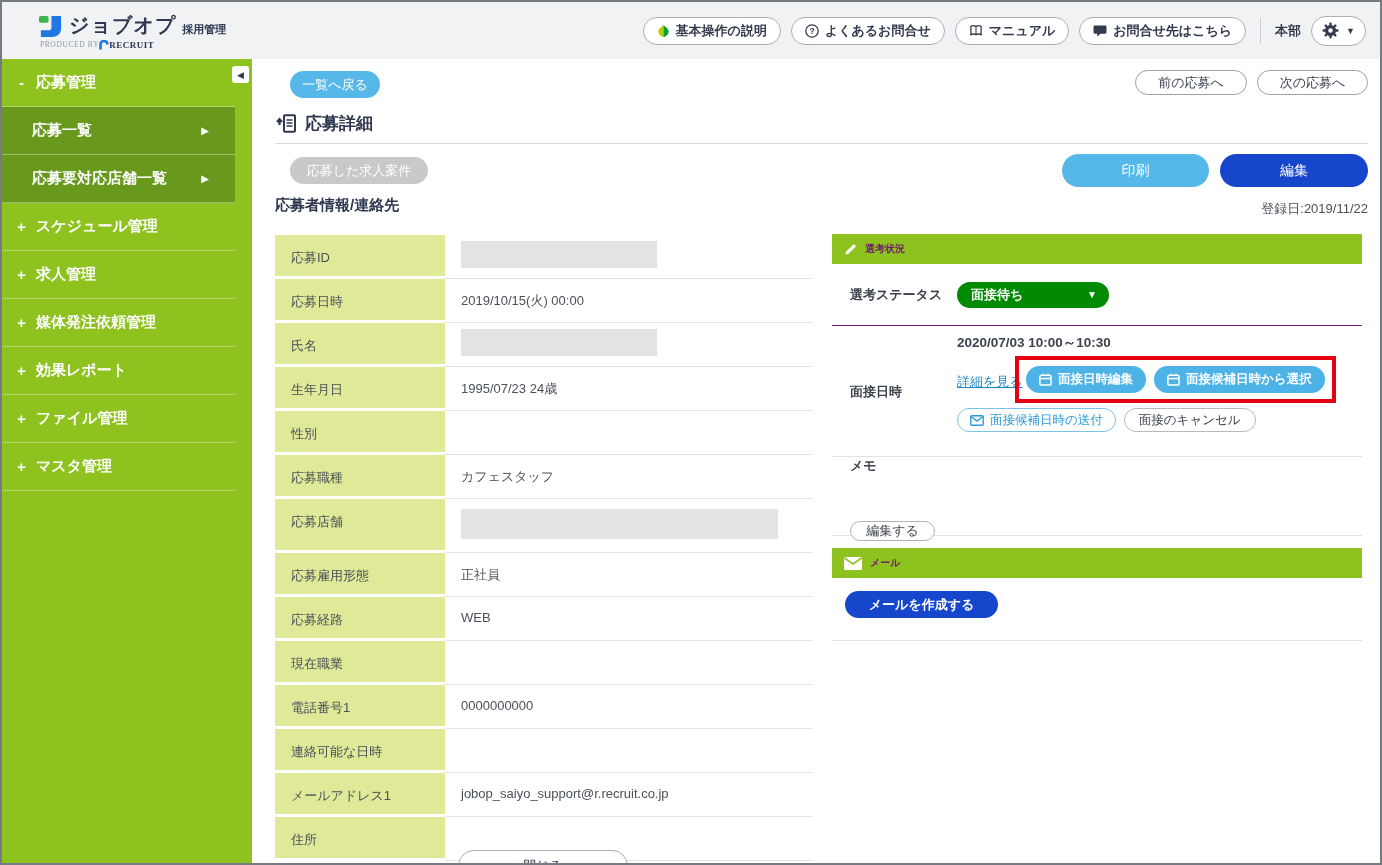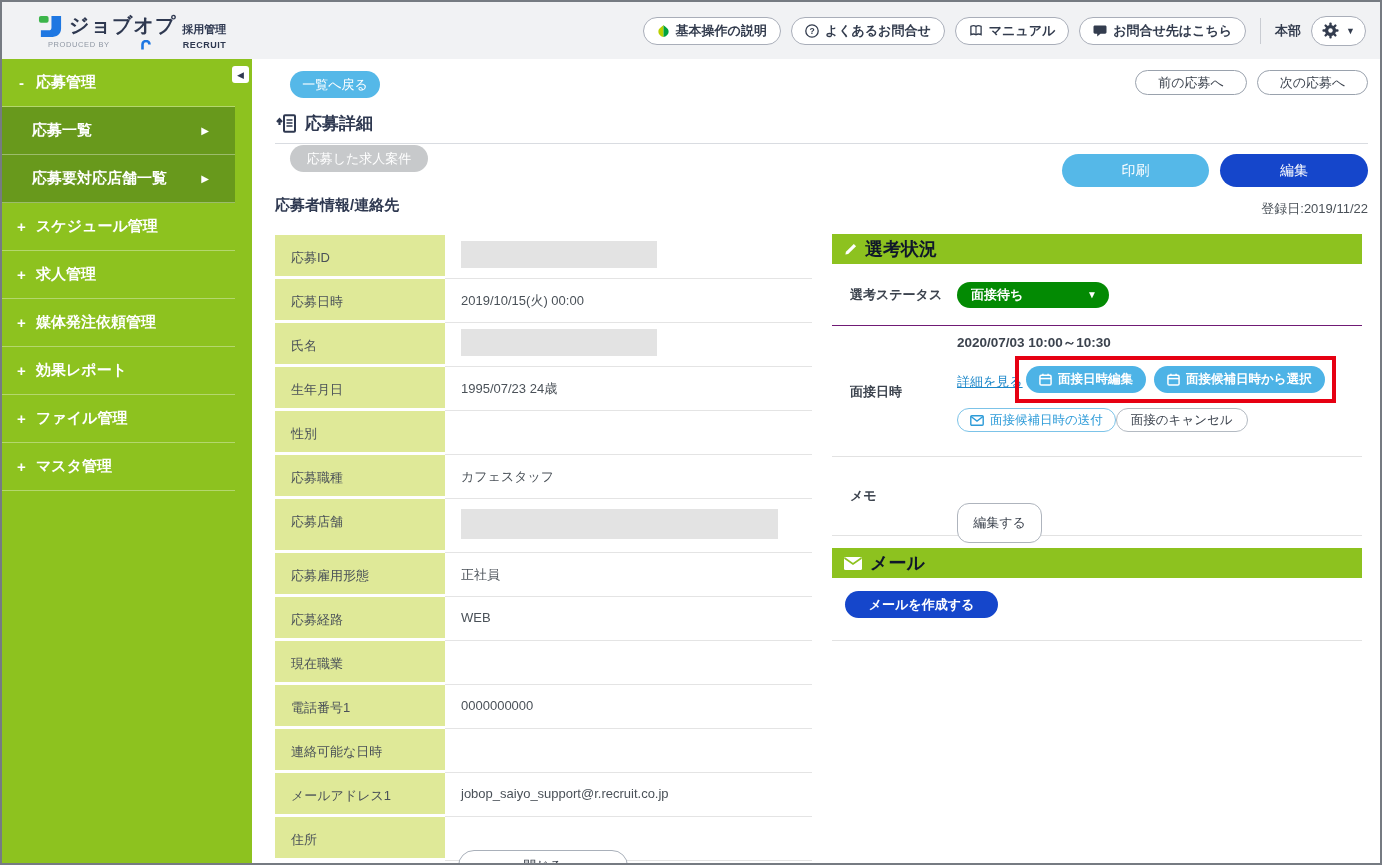--- a/index.html
+++ b/index.html
@@ -3,25 +3,25 @@
 <meta charset="utf-8">
 <style>
   * { box-sizing: border-box; margin: 0; padding: 0; }
   body { background:#e8e8e8; font-family:"Liberation Sans","DejaVu Sans",sans-serif; }
   .page { position:relative; width:1382px; height:865px; background:#fff;
           border:2px solid #767b82; overflow:hidden; margin:0 auto; }
 
   
   .topbar { position:absolute; top:0; left:0; right:0; height:57px; background:#f1f2f4;
             display:flex; align-items:center; padding:0 14px 0 36px; }
-  .logo { display:flex; flex-direction:column; gap:1px; }
+  .logo { display:flex; flex-direction:column; gap:1px;font-family:Liberation Serif, serif; }
   .logo-row1 { display:flex; align-items:flex-end; gap:6px; }
   .brand { font-size:20px; font-weight:700; color:#2e3850; letter-spacing:1px; }
   .brand-suffix { font-size:11px; font-weight:700; color:#2e3850; padding-bottom:2px; }
-  .logo-row2 { display:flex; align-items:center; gap:0; margin-left:10px;justify-content:space-between; }
+  .logo-row2 { display:flex; align-items:center; gap:0; margin-left:2px; }
   .produced { font-size:7.5px; color:#8f97a3; letter-spacing:.6px; }
   .producer { font-size:9px; font-weight:700; color:#2e3850; letter-spacing:.5px; }
   .topbar-actions { margin-left:auto; display:flex; align-items:center; gap:10px;justify-content:flex-end; }
   .tb-btn { height:28px; border:1px solid #a9aeb9; border-radius:15px; background:#fff;
             display:flex; align-items:center; gap:6px; padding:0 13px; font-size:13px;
             color:#333c4e; font-weight:600; cursor:pointer; white-space:nowrap; }
   .tb-sep { width:1px; height:26px; background:#c9ccd2; margin:0 4px; }
   .tb-account { font-size:13px; font-weight:600; color:#333c4e; }
   .tb-gear { height:30px; border:1px solid #a9aeb9; border-radius:16px; background:#fff;
              display:flex; align-items:center; gap:7px; padding:0 10px; cursor:pointer; }
@@ -45,21 +45,21 @@
   .pill { display:flex; align-items:center; justify-content:center; border-radius:14px;
           font-size:13px; cursor:pointer; white-space:nowrap; }
   .btn-back { position:absolute; left:38px; top:12px; width:90px; height:27px; background:#55b8e8; color:#fff; }
   .btn-prev { position:absolute; left:883px; top:11px; width:112px; height:25px;
               border:1px solid #9aa2ad; background:#fff; color:#3c434e; }
   .btn-next { position:absolute; left:1005px; top:11px; width:111px; height:25px;
               border:1px solid #9aa2ad; background:#fff; color:#3c434e; }
   .page-title { position:absolute; left:23px; top:53px; display:flex; align-items:center; gap:8px;
                 font-size:17px; font-weight:700; color:#2e3850; }
   .title-divider { position:absolute; left:23px; right:16px; top:84px; height:1px; background:#d9dce1; }
-  .btn-applied { position:absolute; left:38px; top:86px; width:138px; height:27px; background:#c7c9cb; color:#fff; }
+  .btn-applied { position:absolute; left:38px; top:98px; width:138px; height:27px; background:#c7c9cb; color:#fff; }
   .btn-print { position:absolute; left:810px; top:95px; width:147px; height:33px; border-radius:17px;
                background:#55b8e8; color:#fff; font-size:14px; }
   .btn-edit { position:absolute; left:968px; top:95px; width:148px; height:33px; border-radius:17px;
               background:#1546cb; color:#fff; font-size:14px; }
   .section-title { position:absolute; left:23px; top:137px; font-size:15px; font-weight:700; color:#2e3850; }
   .registered { position:absolute; right:16px; top:141px; font-size:13px; color:#4a5158; }
 
   
   .table { position:absolute; left:23px; top:176px; width:537px; }
   .trow { display:flex; min-height:44px; }
@@ -69,43 +69,43 @@
   .tvalue { flex:1; padding:13px 0 0 16px; font-size:13px; color:#4a5158; border-bottom:1px solid #e4e4e4; }
   .tvalue.has-redact { padding-top:6px; }
   .redact { background:#e3e3e3; height:27px; width:196px; }
   .redact.wide { width:317px; height:30px; margin-top:4px; }
   .btn-close { position:absolute; left:206px; top:791px; width:170px; height:32px; border-radius:16px;
                border:1px solid #a9b0ba; background:#fff; color:#3c434e; position:absolute; }
   .btn-close .up { position:absolute; right:16px; font-size:10px; }
 
   
   .panel { position:absolute; left:580px; top:175px; width:530px; }
-  .p-header { height:30px; background:#8dc21f; color:#0f172a; font-size:18px; font-weight:700;
+  .p-header { height:30px; background:#8dc21f; color:#701a75; font-size:10px; font-weight:700;
               display:flex; align-items:center; gap:8px; padding:0 12px; }
   .status-row { height:62px; display:flex; align-items:center; border-bottom:1px solid #701a75; padding-left:18px; }
   .col-label { width:107px; font-size:13px; font-weight:700; color:#3c434e; flex-shrink:0; }
   .status-dd { width:152px; height:26px; background:#038a03; border-radius:13px; color:#fff; font-size:13px;
                font-weight:700; display:flex; align-items:center; padding:0 12px 0 14px; cursor:pointer; }
   .status-dd .caret { margin-left:auto; font-size:10px; }
   .interview-row { height:131px; display:flex; border-bottom:1px solid #e2e2e2; padding:8px 0 0 18px; }
   .interview-row .col-label { display:flex; align-items:center; height:115px; }
   .iv-content { flex:1; }
   .iv-datetime { font-size:13.5px; font-weight:700; color:#3c434e; line-height:18px; }
   .iv-link { font-size:13px; color:#1b87c9; text-decoration:underline; display:inline-block;
              margin-top:2px; line-height:18px; cursor:pointer; }
   .red-annotation { display:inline-flex; gap:8px; border:4px solid #e60012; padding:6px 7px;
                     margin:4px 0 0 -12px; }
   .btn-cal { height:27px; border-radius:14px; background:#4db3e6; color:#fff; font-size:12.5px;
              font-weight:600; display:flex; align-items:center; gap:6px; padding:0 13px; cursor:pointer; }
-  .iv-row2 { margin-top:5px; display:flex; gap:0; }
+  .iv-row2 { margin-top:5px; display:flex; gap:8px; }
   .btn-send { height:24px; border-radius:12px; border:1px solid #7cc3e8; color:#2d9bd8; background:#fff;
               font-size:12.5px; display:flex; align-items:center; gap:6px; padding:0 12px; cursor:pointer; }
   .btn-cancel { height:24px; border-radius:12px; border:1px solid #b3bac2; color:#3c434e; background:#fff;
                 font-size:12.5px; display:flex; align-items:center; padding:0 14px; cursor:pointer; }
-  .memo-row { height:79px; display:flex; border-bottom:1px solid #e2e2e2; padding-left:18px; }
+  .memo-row { height:79px; display:flex; border-bottom:1px solid #e2e2e2; padding-left:18px;flex-direction:column; }
   .memo-row .col-label { display:flex; align-items:center; }
   .btn-memo-edit { width:85px; height:40px; border:1px solid #aeb4bd; border-radius:12px; background:#fff;
                    font-size:13px; color:#3c434e; margin-top:46px; display:flex; align-items:center;
                    justify-content:center; cursor:pointer; }
   .mail-header { margin-top:12px; }
   .mail-body { height:50px; border-bottom:1px solid #e2e2e2; }
   .btn-compose { margin:13px 0 0 13px; width:153px; height:27px; background:#1546cb; border-radius:14px;
                  color:#fff; font-size:13px; font-weight:600; display:flex; align-items:center;
                  justify-content:center; cursor:pointer; }
   svg { flex-shrink:0; display:block; }

